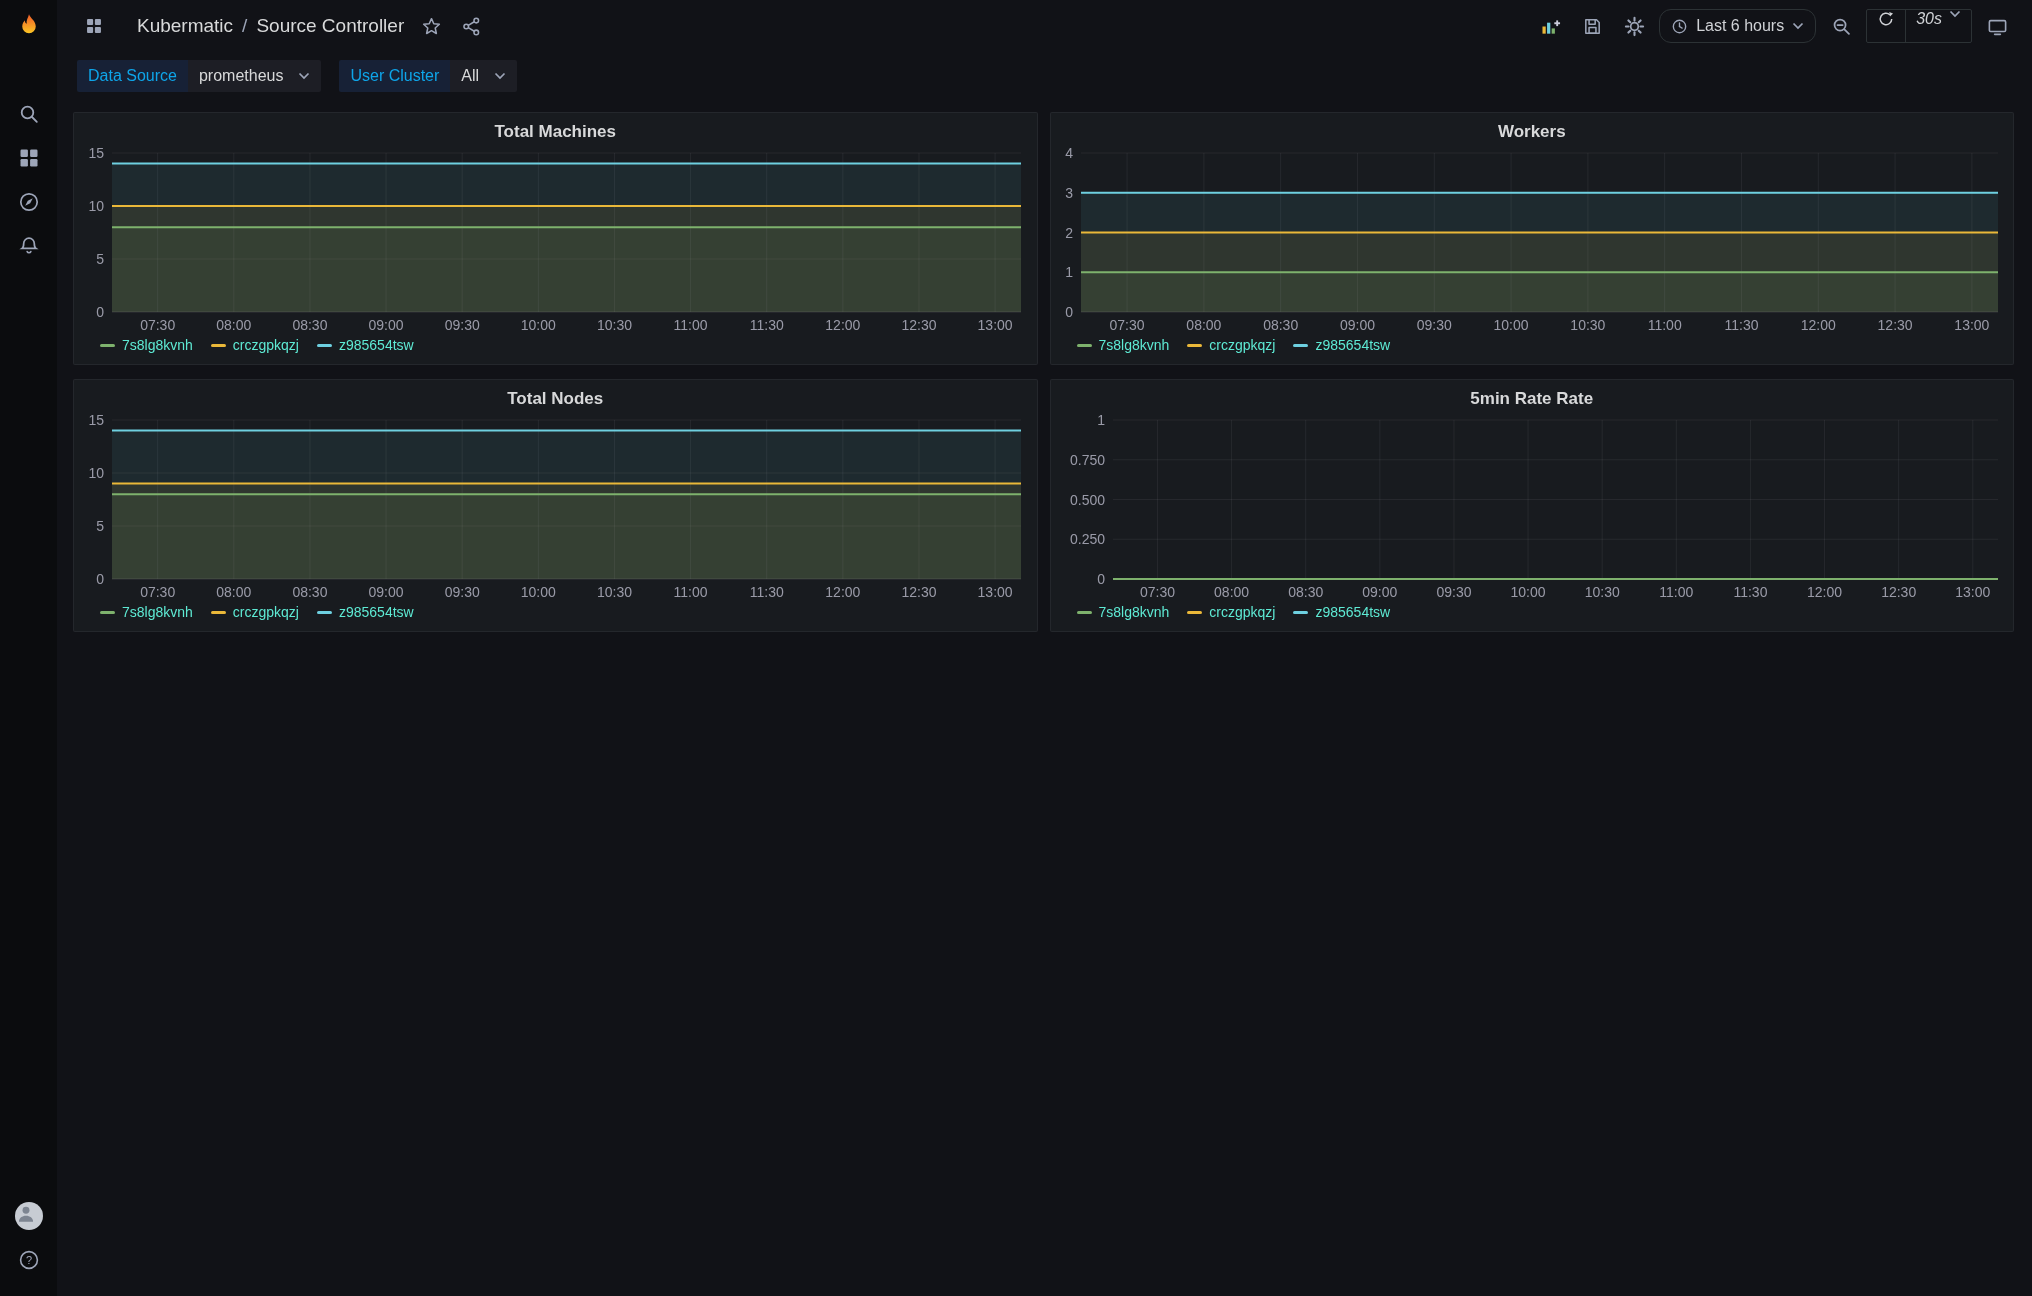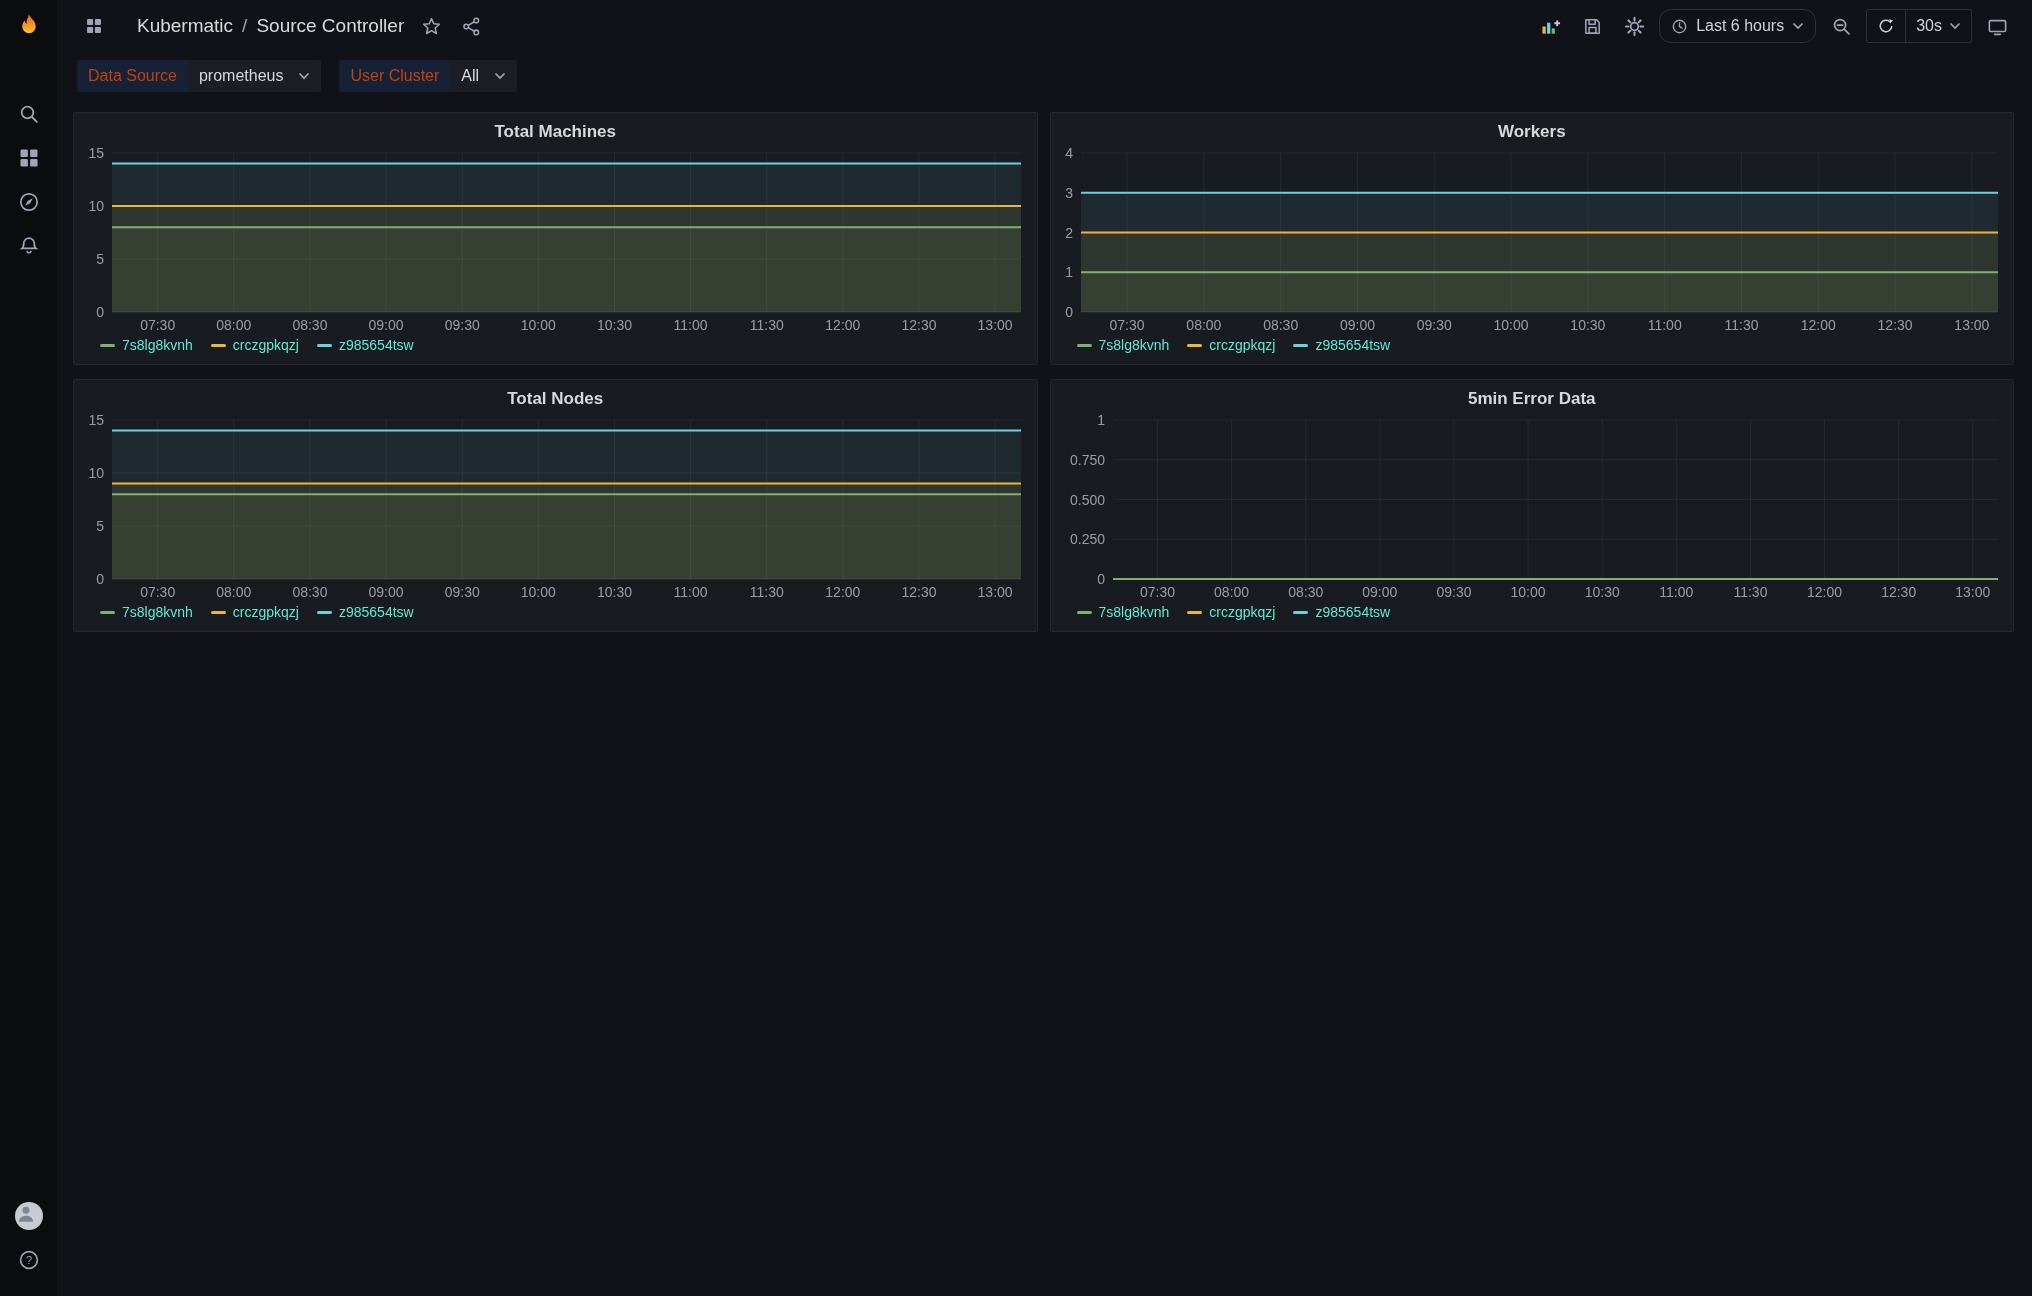--- a/index.html
+++ b/index.html
@@ -28,28 +28,28 @@
   .crumb span { cursor:pointer; }
   .crumb .sep { color:#9da5b8; cursor:default; }
   .tn-right { margin-left:auto; display:flex; align-items:center; gap:8px; }
   .btn-box { display:flex; align-items:center; gap:8px; height:34px; border:1px solid #2c3235;
              border-radius:12px; padding:0 11px; color:#d0d2d6; font-size:16px; cursor:pointer;
              white-space:nowrap; }
   .btn-box svg.small { width:17px; height:17px; color:#9da5b8; }
   .caret { width:12px; height:8px; color:#9da5b8; }
   .refresh-group { display:flex; align-items:stretch; height:34px; border:1px solid #2c3235;
                    border-radius:2px; color:#d0d2d6; font-size:16px; }
-  .refresh-group .seg { display:flex; align-items:center; gap:7px; padding:0 10px; cursor:pointer; }
+  .refresh-group .seg { display:flex; gap:7px; padding:0 10px; cursor:pointer;font-style:italic; }
   .refresh-group .divider { width:1px; background:#2c3235; }
 
   
   .toolbar { height:46px; display:flex; align-items:center; gap:18px; padding:2px 20px 0; }
   .var { display:flex; height:32px; font-size:16px; }
   .var-label { display:flex; align-items:center; padding:0 11px; border-radius:2px 0 0 2px;
-               background:rgba(59,113,215,0.16); color:#c2410c; font-weight:500; }
+               background:rgba(59,113,215,0.16); color:#0ea5e9; font-weight:500; }
   .var-value { display:flex; align-items:center; gap:15px; padding:0 11px; border-radius:0 2px 2px 0;
                background:rgba(204,204,220,0.07); color:#d8d9da; cursor:pointer; }
 
   
   .dashboard { flex:1; padding:14px 18px 0 16px; overflow:hidden; }
   .grid { display:grid; grid-template-columns:1fr 1fr; gap:14px 12px; grid-auto-rows:253px; }
   .panel { background:#181b1f; border:1px solid rgba(204,204,220,0.07); border-radius:2px;
            display:flex; flex-direction:column; min-width:0; }
   .panel-title { text-align:center; padding:9px 0 1px; font-size:17px; font-weight:700;
                  color:#d8d9da; cursor:pointer; }
@@ -430,21 +430,21 @@
                 <span>crczgpkqzj</span>
               </div>
               <div class="legend-item">
                 <span class="legend-swatch" style="background: rgb(110, 208, 224);"></span>
                 <span>z985654tsw</span>
               </div>
             </div>
         </div>
 
         <div class="panel">
-          <div class="panel-title">5min Error Data</div>
+          <div class="panel-title">5min Rate Rate</div>
           <div class="chart">
               <svg width="947" height="191">
                 <line x1="56" y1="167" x2="941" y2="167" stroke="rgba(204,204,220,0.15)" stroke-width="1"></line>
                 <text x="48" y="172" text-anchor="end" fill="rgba(204,204,220,0.72)" font-size="14" font-family="Liberation Sans, sans-serif">0</text>
                 <line x1="56" y1="127.25" x2="941" y2="127.25" stroke="rgba(204,204,220,0.08)" stroke-width="1"></line>
                 <text x="48" y="132.25" text-anchor="end" fill="rgba(204,204,220,0.72)" font-size="14" font-family="Liberation Sans, sans-serif">0.250</text>
                 <line x1="56" y1="87.5" x2="941" y2="87.5" stroke="rgba(204,204,220,0.08)" stroke-width="1"></line>
                 <text x="48" y="92.5" text-anchor="end" fill="rgba(204,204,220,0.72)" font-size="14" font-family="Liberation Sans, sans-serif">0.500</text>
                 <line x1="56" y1="47.75" x2="941" y2="47.75" stroke="rgba(204,204,220,0.08)" stroke-width="1"></line>
                 <text x="48" y="52.75" text-anchor="end" fill="rgba(204,204,220,0.72)" font-size="14" font-family="Liberation Sans, sans-serif">0.750</text>

